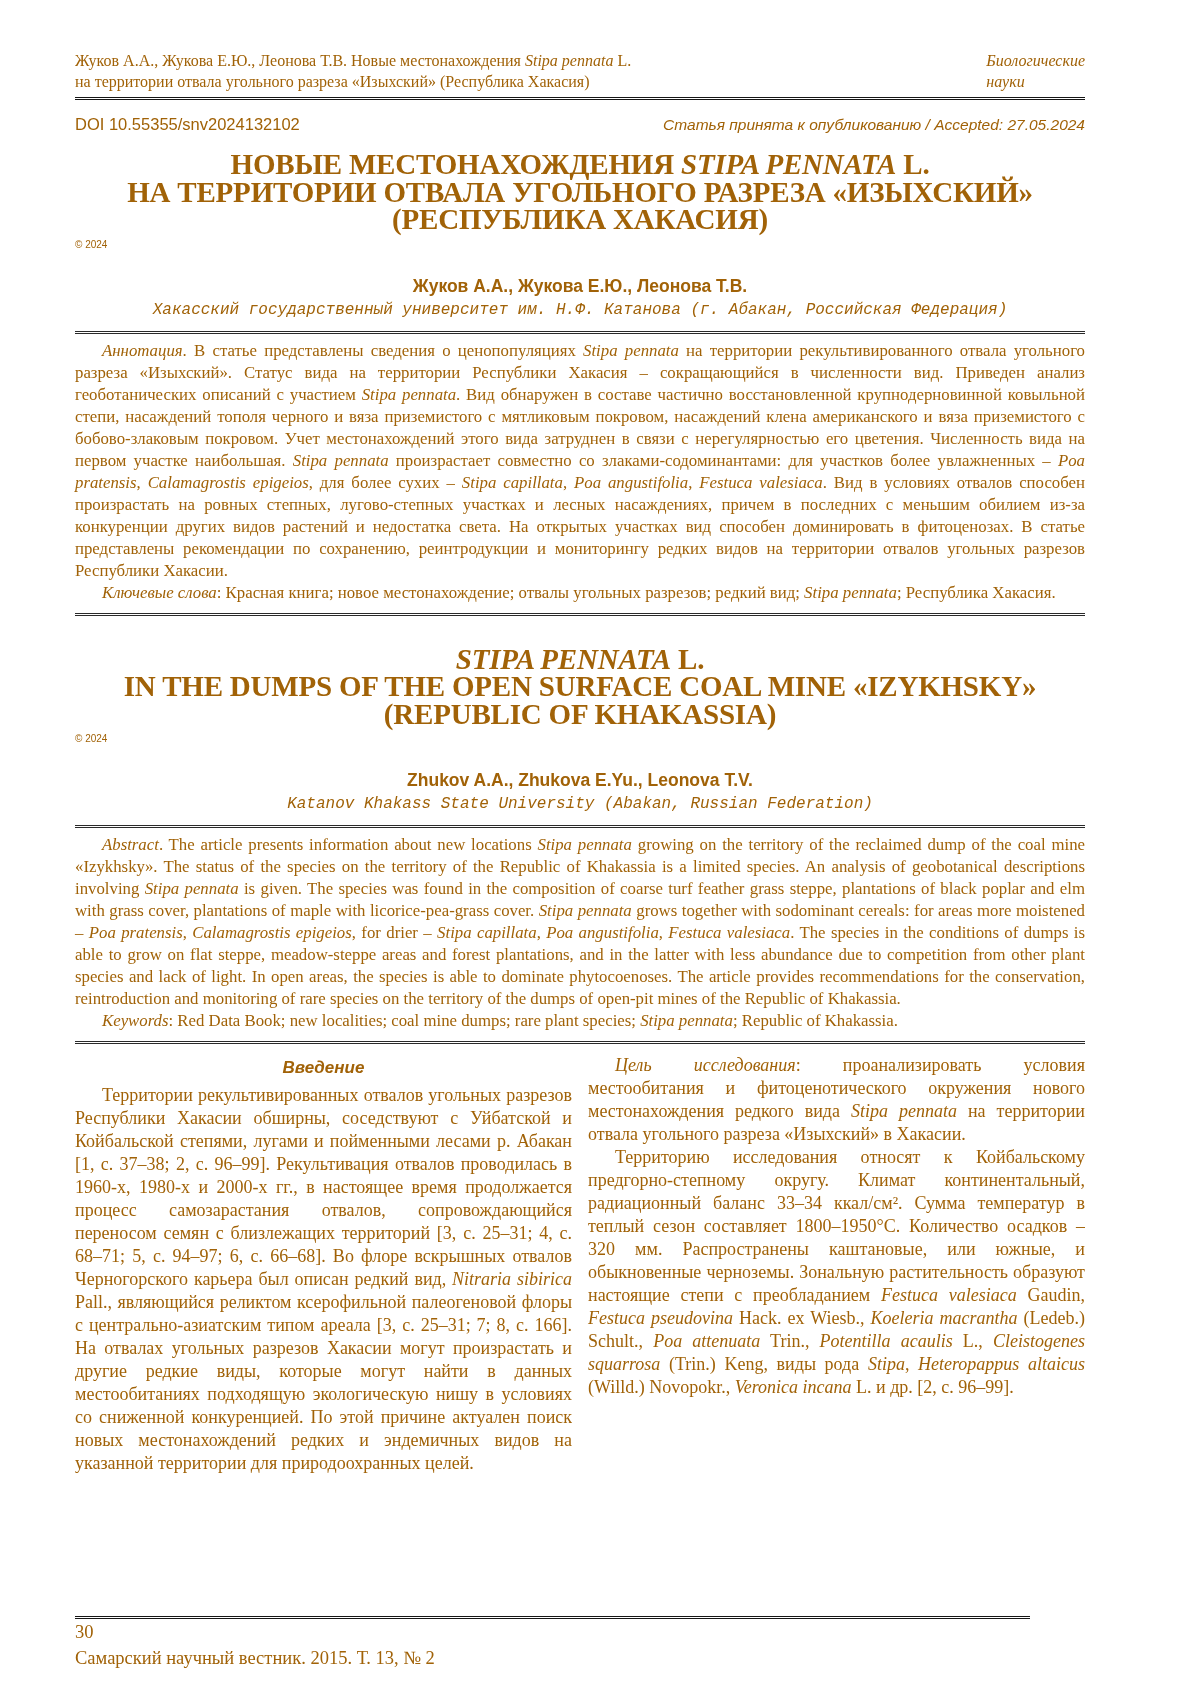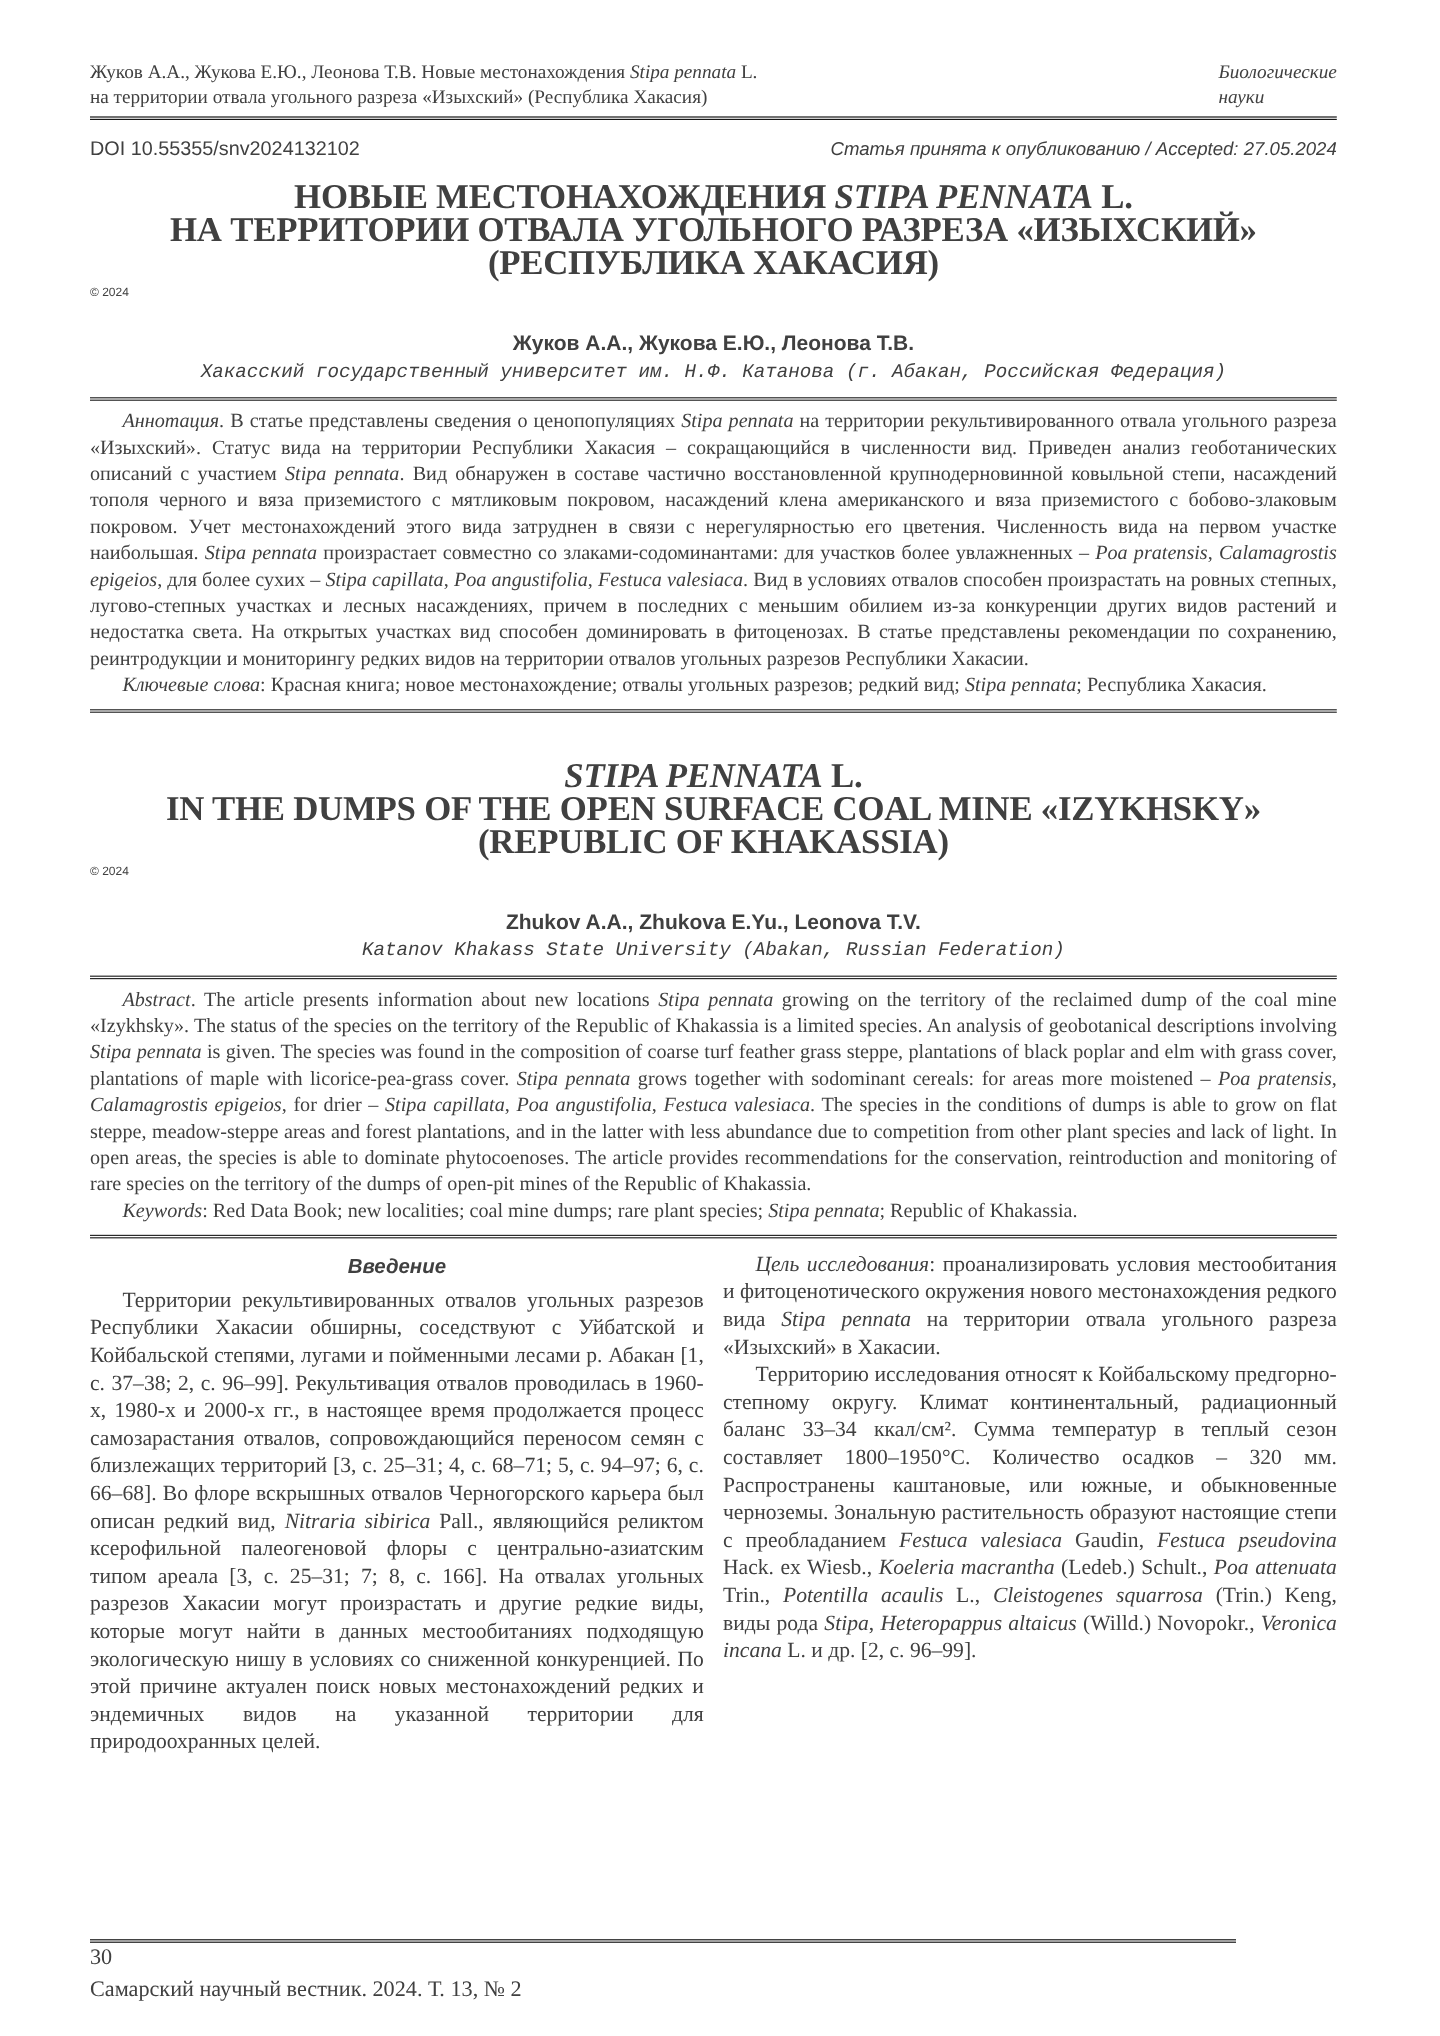--- a/index.html
+++ b/index.html
@@ -1,42 +1,42 @@
 <!DOCTYPE html>
 <html lang="ru"><head>
 <meta charset="utf-8">
 <style>
   html,body { margin:0; padding:0; background:#ffffff; }
   .page {
     position:relative;
     width:1200px; height:1697px;
     background:#ffffff;
-    color:#404040;
+    color:#a16207;
     box-sizing:border-box;
-    padding:50px 86px 0 75px;
+    padding:50px 115px 0 75px;
     font-family:"Liberation Serif","DejaVu Serif",serif;
     overflow:hidden;
   }
 
   
   .running-header { display:flex; justify-content:space-between; font-size:16px; line-height:21px; }
   .rh-left  { text-align:left;  max-width:720px; }
   .rh-right { font-style:italic; }
   .header-rule  { border-bottom:3px double #161616; margin-top:5px; }
 
   
   .meta-block { margin-top:15px; }
   .meta-row { display:flex; justify-content:space-between; align-items:baseline; height:22px; margin-bottom:6px;
               font-family:"Liberation Sans","DejaVu Sans",sans-serif; font-size:16.5px; }
   .meta-right { font-style:italic; font-size:15.5px; }
 
   
   .article-title { margin:14px 0 0 0; text-align:center; font-weight:bold;
                    font-size:29px; line-height:27.5px; letter-spacing:-0.2px; }
-  .article-title-en { margin-top:40px;font-family:Liberation Serif, serif; }
+  .article-title-en { margin-top:30px;font-family:Liberation Serif, serif; }
   .copyright { margin-top:5px; font-family:"Liberation Sans","DejaVu Sans",sans-serif; font-size:10px; height:20px; }
   .authors   { margin-top:17px; text-align:center; font-family:"Liberation Sans","DejaVu Sans",sans-serif;
                font-weight:bold; font-size:17.5px; height:22px; }
   .affiliation { margin-top:3px; text-align:center; font-family:Liberation Mono, monospace;
                  font-style:italic; font-size:16px; height:21px; }
 
   .section-rule { border-bottom:3px double #2a2a2a; margin-top:9px; }
 
   
   .abstract { margin:6px 0 0 0; text-align:justify; font-size:16.8px; line-height:22px; text-indent:27px; }
@@ -110,17 +110,17 @@
     <h2 class="intro-heading">Введение</h2>
     <p><span>Территории рекультивированных отвалов угольных разрезов Республики Хакасии обширны, соседствуют с Уйбатской и Койбальской степями, лугами и пойменными лесами р. Абакан [1, с. 37–38; 2, с. 96–99]. Рекультивация отвалов проводилась в 1960-х, 1980-х и 2000-х гг., в настоящее время продолжается процесс самозарастания отвалов, сопровождающийся переносом семян с близлежащих территорий [3, с. 25–31; 4, с. 68–71; 5, с. 94–97; 6, с. 66–68]. Во флоре вскрышных отвалов Черногорского карьера был описан редкий вид, </span><span style="font-style: italic;">Nitraria sibirica</span><span> Pall., являющийся реликтом ксерофильной палеогеновой флоры с центрально-азиатским типом ареала [3, с. 25–31; 7; 8, с. 166]. На отвалах угольных разрезов Хакасии могут произрастать и другие редкие виды, которые могут найти в данных местообитаниях подходящую экологическую нишу в условиях со сниженной конкуренцией. По этой причине актуален поиск новых местонахождений редких и эндемичных видов на указанной территории для природоохранных целей.</span></p>
     <p><span style="font-style: italic;">Цель исследования</span><span>: проанализировать условия местообитания и фитоценотического окружения нового местонахождения редкого вида </span><span style="font-style: italic;">Stipa pennata</span><span> на территории отвала угольного разреза «Изыхский» в Хакасии.</span></p>
     <p><span>Территорию исследования относят к Койбальскому предгорно-степному округу. Климат континентальный, радиационный баланс 33–34 ккал/см². Сумма температур в теплый сезон составляет 1800–1950°С. Количество осадков – 320 мм. Распространены каштановые, или южные, и обыкновенные черноземы. Зональную растительность образуют настоящие степи с преобладанием </span><span style="font-style: italic;">Festuca valesiaca</span><span> Gaudin, </span><span style="font-style: italic;">Festuca pseudovina</span><span> Hack. ex Wiesb., </span><span style="font-style: italic;">Koeleria macrantha</span><span> (Ledeb.) Schult., </span><span style="font-style: italic;">Poa attenuata</span><span> Trin., </span><span style="font-style: italic;">Potentilla acaulis</span><span> L., </span><span style="font-style: italic;">Cleistogenes squarrosa</span><span> (Trin.) Keng, виды рода </span><span style="font-style: italic;">Stipa</span><span>, </span><span style="font-style: italic;">Heteropappus altaicus</span><span> (Willd.) Novopokr., </span><span style="font-style: italic;">Veronica incana</span><span> L. и др. [2, с. 96–99].</span></p>
   </div>
 
   <div class="footer-wrap">
     <div class="footer-rule"></div>
     <div class="page-footer">
       <div>30</div>
-      <div>Самарский научный вестник. 2024. Т. 13, № 2</div>
+      <div>Самарский научный вестник. 2015. Т. 13, № 2</div>
     </div>
   </div>
 
 </div>
 
 </body></html>

